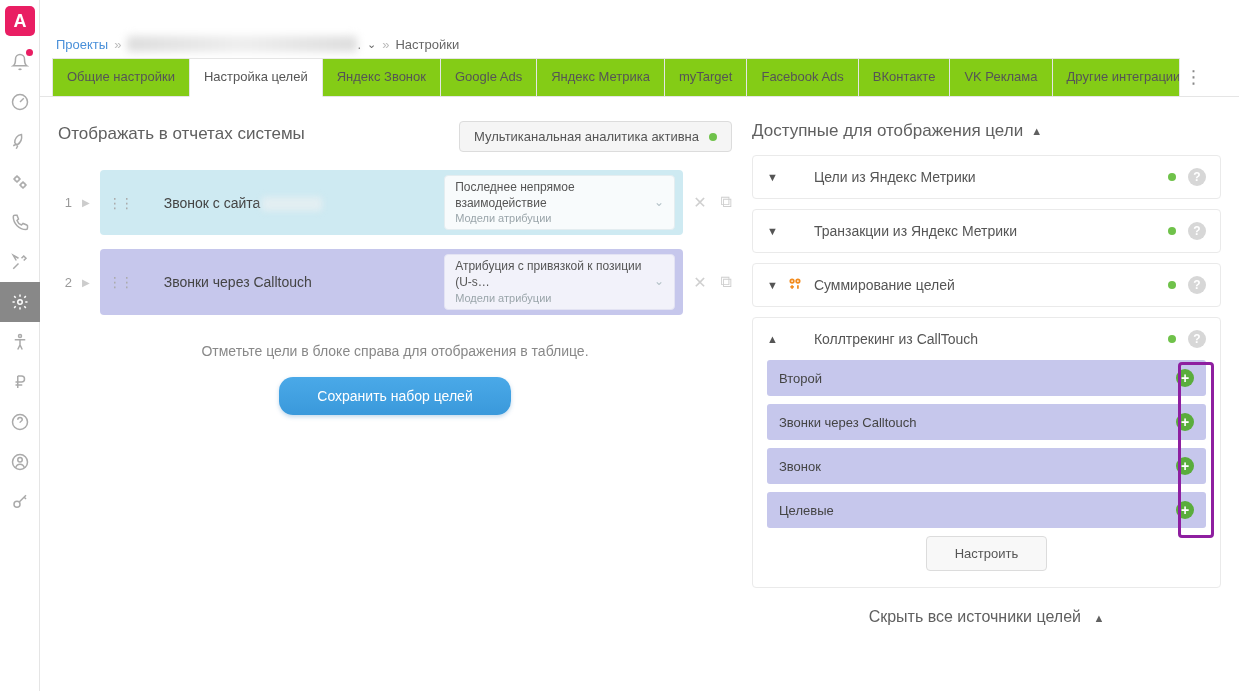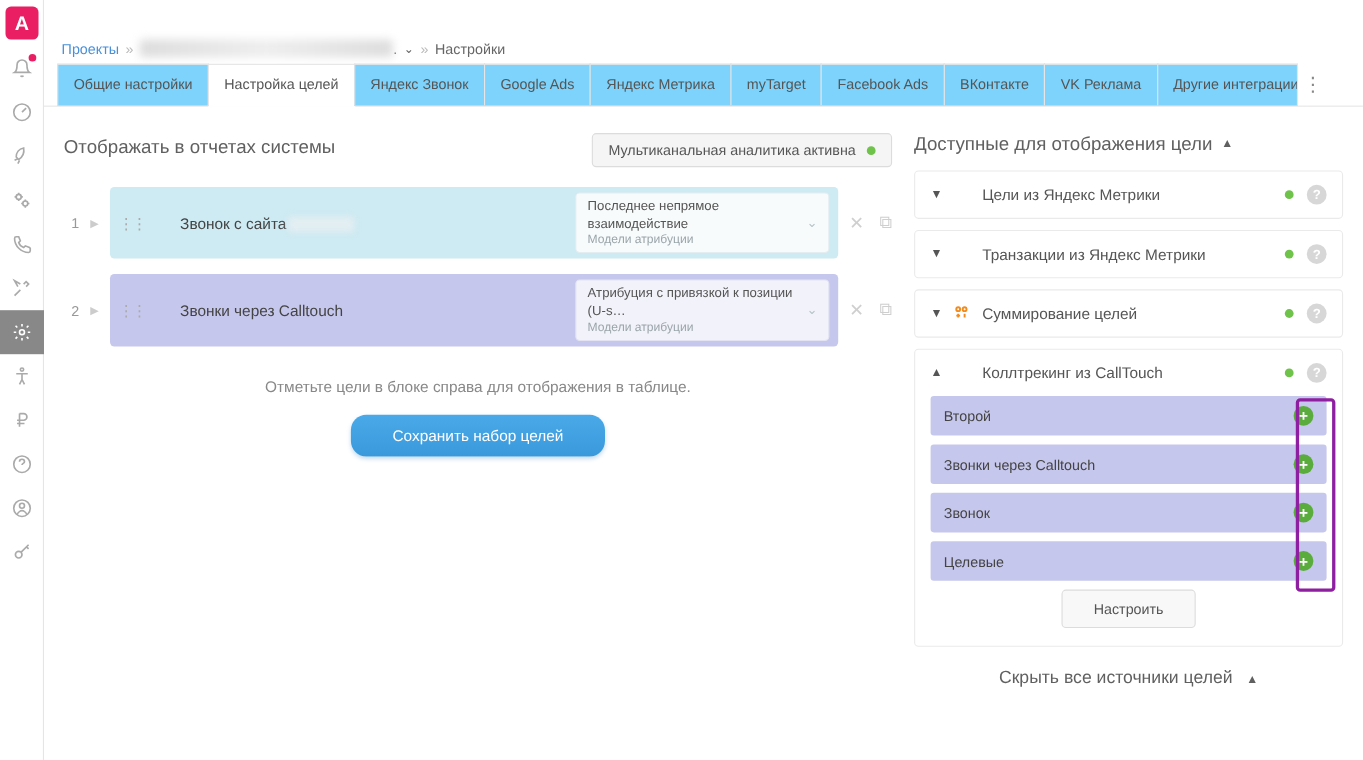--- a/index.html
+++ b/index.html
@@ -64,42 +64,42 @@
     display:flex;
     border-bottom:1px solid #e5e5e5;
     padding:0 12px;
     align-items:stretch;
     position:relative;
   }
   .tab {
     padding:10px 14px;
     border:1px solid #e5e5e5;
     border-bottom:none;
-    background:#7dd3fc;
+    background:#84cc16;
     color:#555;
     margin-right:-1px;
     font-size:13px;
     cursor:pointer;
     white-space:nowrap;
   }
   .tab.active{
     background:#fff;
     border-bottom:1px solid #fff;
     margin-bottom:-1px;
   }
   .tab-menu{
     padding:8px 6px;color:#888;font-size:18px;cursor:pointer;
   }
   .content {
     display:flex;
     padding:24px 18px 10px 18px;
     gap:20px;
   }
   .left-col { flex:1; min-width:0; }
-  .right-col { width:390px; flex:none; }
+  .right-col { width:469px; flex:none; }
   .section-title{
     font-size:17px;color:#606060;margin-bottom:6px;
   }
   .top-row{
     display:flex;align-items:center;justify-content:space-between;margin-bottom:18px;
   }
   .status-chip{
     border:1px solid #dcdcdc;border-radius:4px;background:#f5f5f5;
     padding:7px 14px;font-size:13px;color:#555;display:flex;align-items:center;gap:10px;
   }

